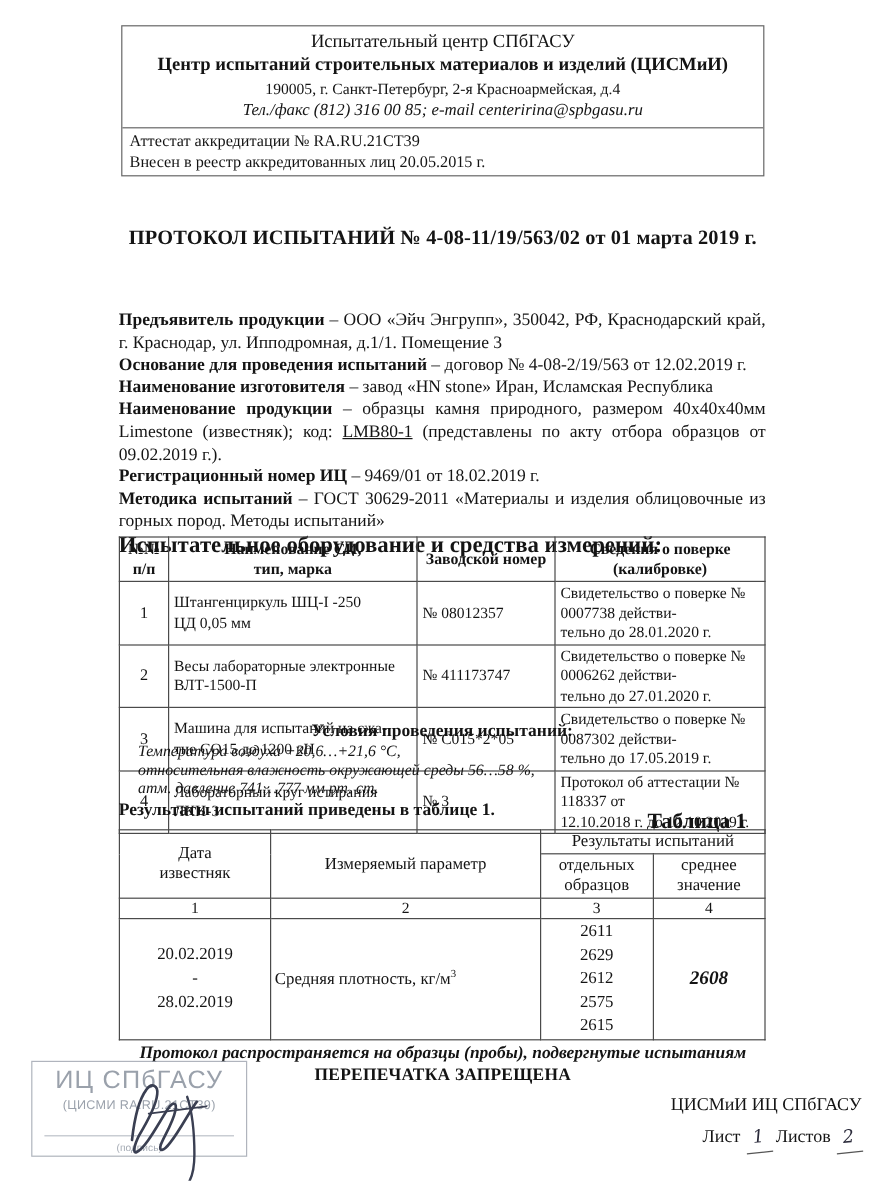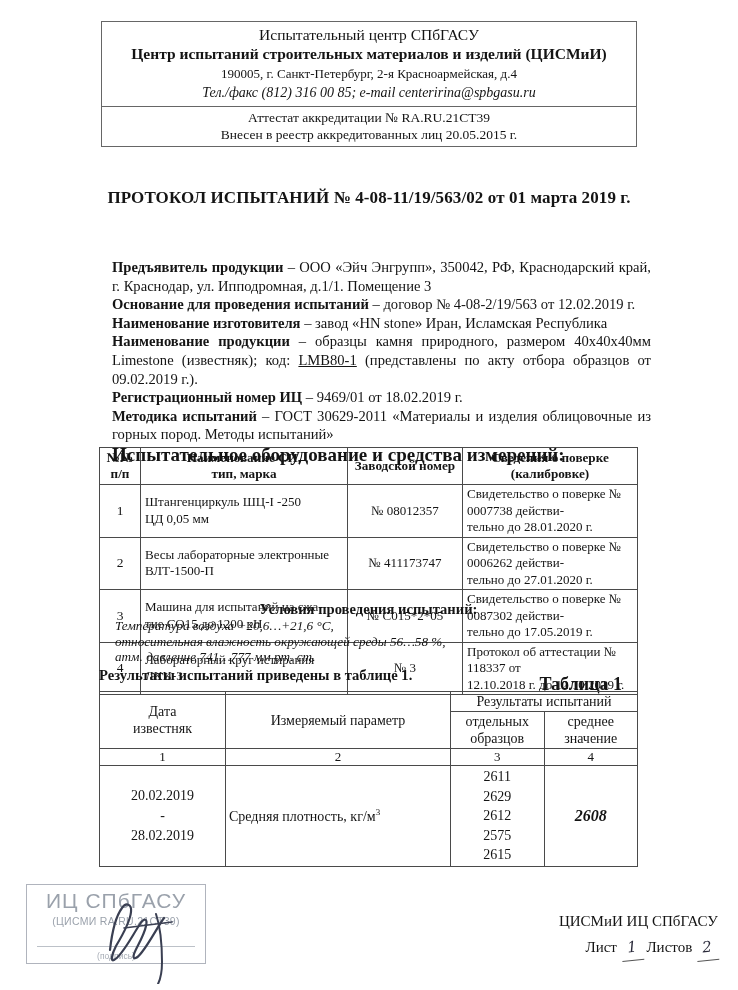--- a/index.html
+++ b/index.html
@@ -29,21 +29,21 @@
     left: 101px;
     top: 21px;
     width: 536px;
     border: 1px solid #666;
     box-sizing: border-box;
   }
   .lh-top { padding: 3px 6px 4px 6px; text-align: center; }
   .lh-bottom {
     border-top: 1px solid #666;
     padding: 2px 6px 3px 6px;
-    text-align: center;
+    text-align: left;
   }
   .lh-l1 { font-size: 15.5px; line-height: 19px; }
   .lh-l2 { font-size: 15.5px; font-weight: bold; line-height: 20px; }
   .lh-l3 { font-size: 13px; line-height: 19px; }
   .lh-l4 { font-size: 14px; font-style: italic; line-height: 19px; }
   .lh-l5 { font-size: 13.5px; line-height: 17px; }
   .lh-l6 { font-size: 13.5px; line-height: 17px; }
 
   
   .protocol-title {
@@ -53,21 +53,21 @@
     width: 738px;
     text-align: center;
     font-size: 17px;
     font-weight: bold;
     letter-spacing: 0.1px;
   }
 
   
   .body-block {
     position: absolute;
-    left: 112px;
+    left: 99px;
     top: 258px;
     width: 539px;
     font-size: 14.6px;
     line-height: 18.6px;
   }
   .para { margin: 0 0 0 0; }
   .para.just { text-align: justify; text-align-last: left; }
   .lbl { font-weight: bold; }
   .u { text-decoration: underline; }
 
@@ -94,21 +94,21 @@
   }
   .eq-table th {
     text-align: center;
     font-weight: bold;
     font-size: 13.2px;
     line-height: 16px;
     padding: 2px 3px;
   }
   .eq-num { width: 34px; text-align: center; font-size: 13.5px; }
   .eq-name { width: 200px; }
-  .eq-serial { width: 108px; text-align: center; }
+  .eq-serial { width: 108px; }
   .eq-verif { }
   .eq-table td { line-height: 16.5px; height: 33px; }
 
   
   .conditions {
     position: absolute;
     left: 99px;
     top: 600px;
     width: 539px;
     font-size: 14.6px;
@@ -415,20 +415,24 @@
           <div>2629</div>
           <div>2612</div>
           <div>2575</div>
           <div>2615</div>
         </td>
         <td class="avg-cell">2608</td>
       </tr>
     </tbody>
   </table>
 
+  <div class="footer-note">
+    <div class="fn-1">Протокол распространяется на образцы (пробы), подвергнутые испытаниям</div>
+    <div class="fn-2">ПЕРЕПЕЧАТКА ЗАПРЕЩЕНА</div>
+  </div>
 
   <div class="stamp">
     <div class="stamp-l1">ИЦ СПбГАСУ</div>
     <div class="stamp-l2">(ЦИСМИ RA.RU.21СТ39)</div>
     <div class="stamp-rule"></div>
     <div class="stamp-l3">(подпись)</div>
   </div>
 
   <svg class="signature" viewBox="0 0 110 92">
     <path d="M14 58 C16 40, 20 24, 26 16 C30 10, 36 12, 35 20 C34 30, 26 44, 20 54 C16 62, 14 70, 18 68 C26 64, 36 44, 44 32 C48 26, 52 26, 50 34 C48 44, 40 56, 38 62 C36 68, 40 68, 46 60 C54 50, 62 34, 68 26" fill="none" stroke="#3a3f52" stroke-width="2.2" stroke-linecap="round"></path>

